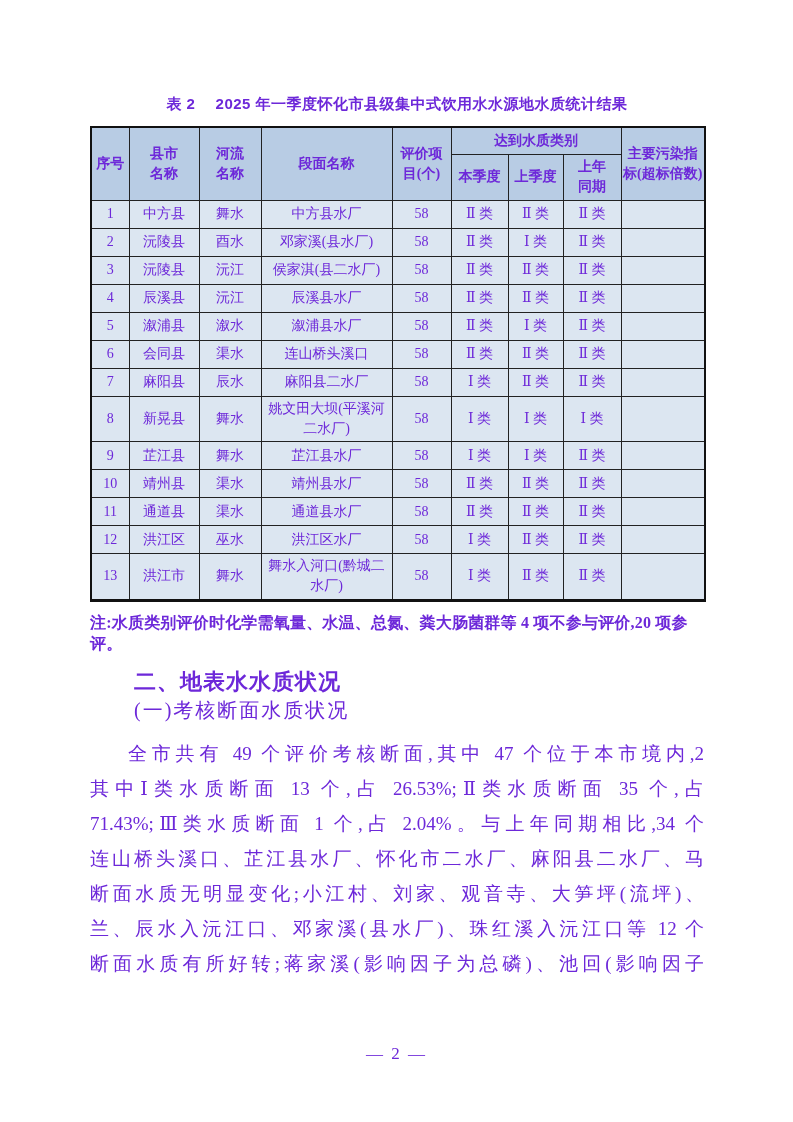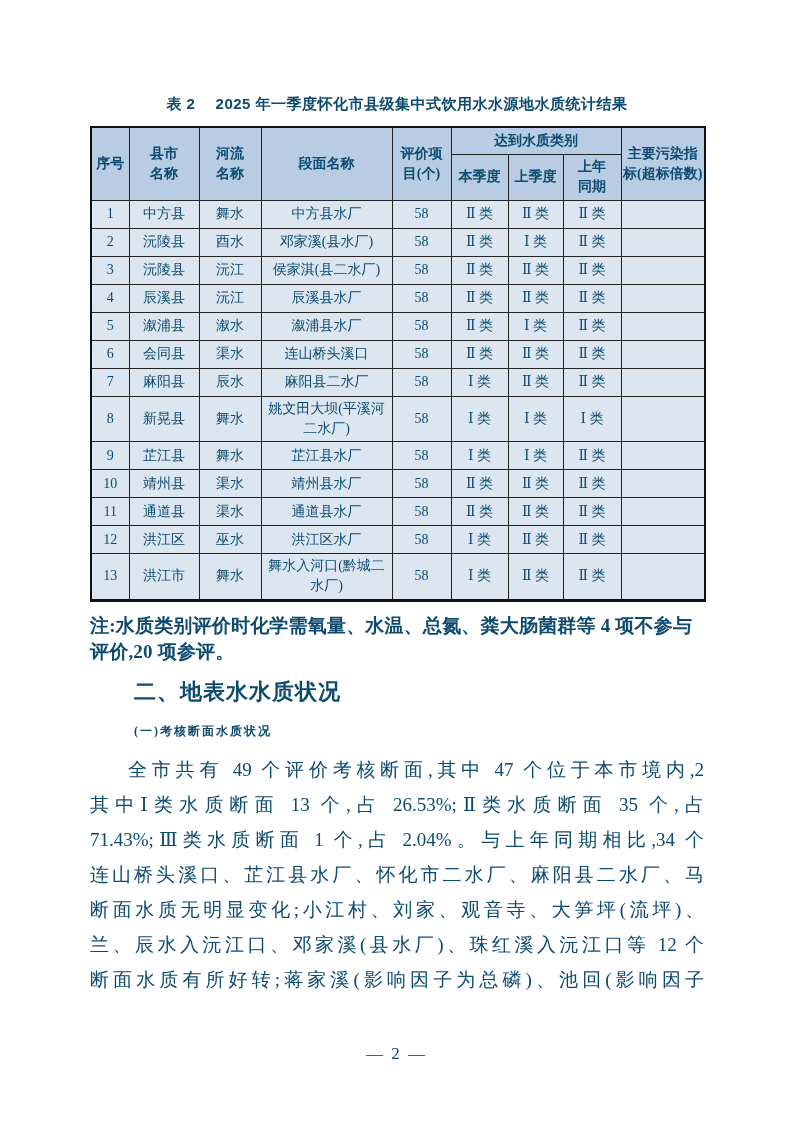--- a/index.html
+++ b/index.html
@@ -1,21 +1,21 @@
 <!DOCTYPE html>
 <html lang="zh"><head>
 <meta charset="utf-8">
 <style>
   html,body{margin:0;padding:0;background:#ffffff;}
   .page{
     position:relative;
     width:793px;height:1122px;
     background:#ffffff;
     font-family:"Liberation Serif","DejaVu Serif",serif;
-    color:#0c4a6e;
+    color:#6d28d9;
     overflow:hidden;
   }
   .content{
     position:absolute;
     left:90px;top:95px;
     width:614px;
   }
   .doc-title{
     font-family:"Liberation Sans","DejaVu Sans",sans-serif;
     font-weight:bold;
@@ -47,35 +47,34 @@
   table.stat thead tr.grp th{height:22px;}
   table.stat thead tr.sub th{height:40px;}
   table.stat tbody td{
     background:#dce6f1;
     height:23px;
   }
   table.stat{border-bottom:3px solid #111;}
   .note{
     margin-top:11px;
     font-weight:bold;
-    font-size:19px;
+    font-size:16px;
     letter-spacing:0.2px;
   }
   .h2{
     margin-top:12px;
     font-family:"Liberation Sans","DejaVu Sans",sans-serif;
     font-weight:bold;
     font-size:22px;
     text-indent:44px;
     letter-spacing:1px;
   }
   .h3{
-    margin-top:16px;
-    font-weight:bold;
-    font-size:12px;
+    font-weight:normal;
+    font-size:20px;
     text-indent:44px;
     letter-spacing:2px;
   }
   .bodytext{
     margin-top:12px;
     font-size:19px;
   }
   .bline{
     line-height:35px;
     text-align:justify;

